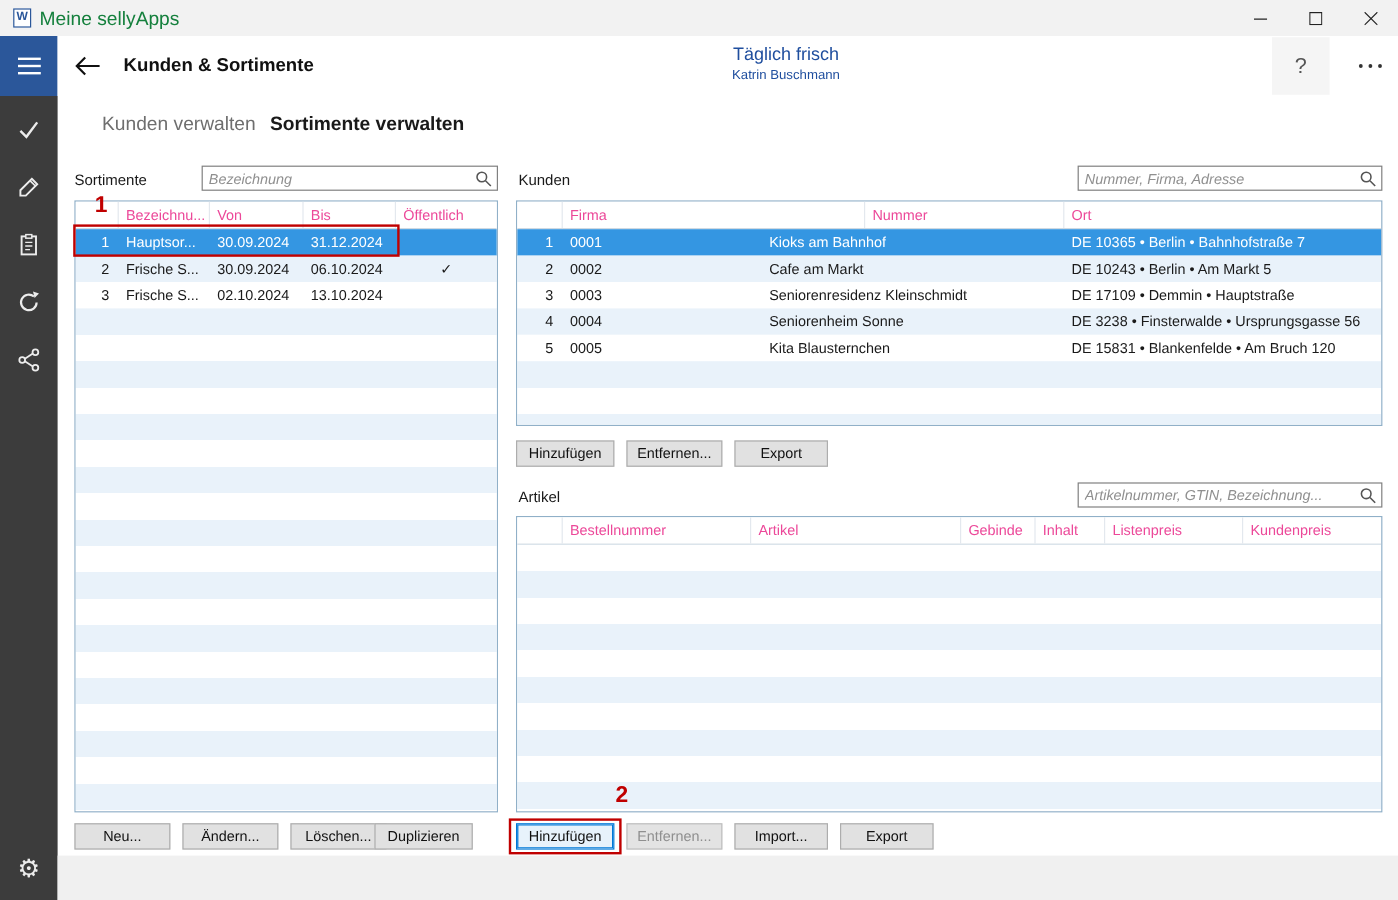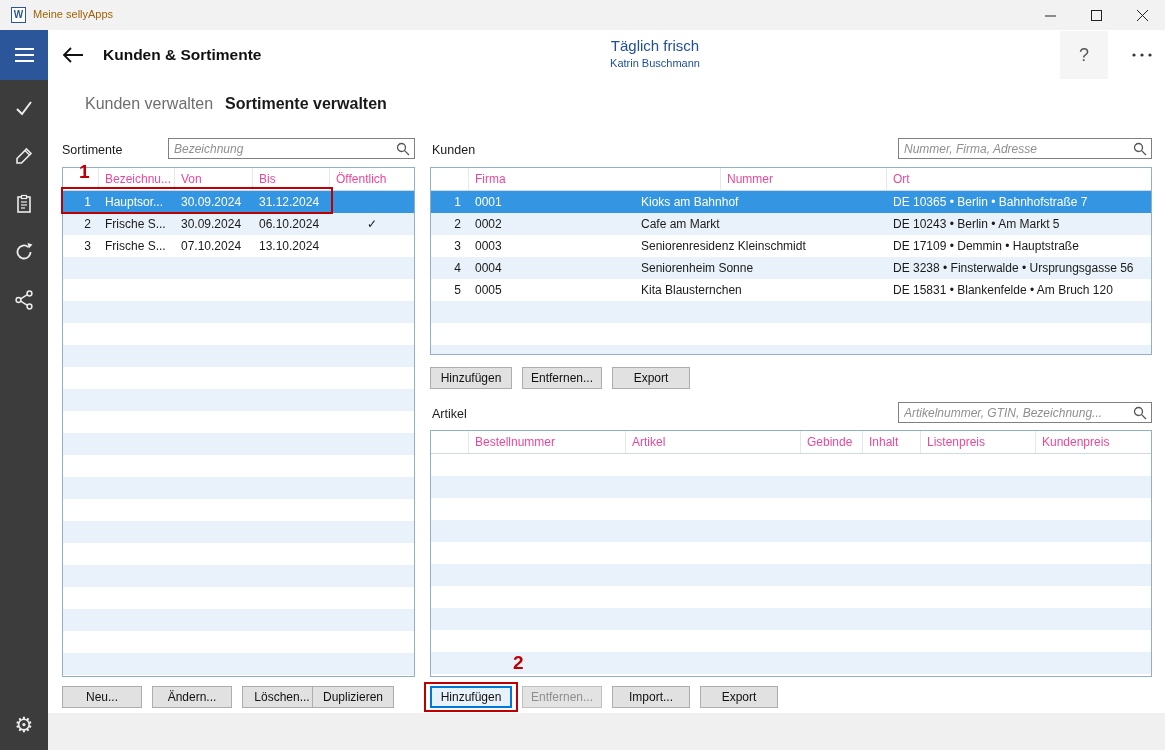--- a/index.html
+++ b/index.html
@@ -4,21 +4,21 @@
 <style>
   * { margin:0; padding:0; box-sizing:border-box; }
   html,body { width:1165px; height:750px; }
   body {
     position:relative; background:#ffffff; overflow:hidden;
     font-family:"Liberation Sans", sans-serif; color:#1a1a1a;
   }
 
   
   .titlebar { position:absolute; left:0; top:0; width:1165px; height:30px; background:#f2f2f2; }
-  .titlebar .apptitle { position:absolute; left:33px; top:8px; font-size:11px; color:#a16207; }
+  .titlebar .apptitle { position:absolute; left:33px; top:8px; font-size:16px; color:#15803d; }
   .appicon { position:absolute; left:11px; top:7px; width:15px; height:16px; border:1px solid #2b579a;
              background:#fff; color:#2b579a; font-size:10px; font-weight:bold; text-align:center; line-height:14px; }
   .winbtn { position:absolute; top:0; width:46px; height:30px; display:flex; align-items:center; justify-content:center; background:transparent; border:none; cursor:default; }
 
   
   .header { position:absolute; left:48px; top:30px; width:1117px; height:50px; background:#ffffff; }
   .hamburger { position:absolute; left:0; top:30px; width:48px; height:50px; background:#2b579a; border:none;
                display:flex; flex-direction:column; align-items:center; justify-content:center; gap:4px; }
   .hamburger .bar { width:19px; height:2px; background:#ffffff; }
   .backbtn { position:absolute; left:60px; top:43px; width:26px; height:24px; background:transparent; border:none; display:flex; align-items:center; justify-content:center; }
@@ -200,21 +200,21 @@
   <div class="tr even">
     <div class="td nr" style="width:36px">2</div>
     <div class="td" style="width:76px">Frische S...</div>
     <div class="td" style="width:78px">30.09.2024</div>
     <div class="td" style="width:77px">06.10.2024</div>
     <div class="td center" style="width:84px">✓</div>
   </div>
   <div class="tr">
     <div class="td nr" style="width:36px">3</div>
     <div class="td" style="width:76px">Frische S...</div>
-    <div class="td" style="width:78px">07.10.2024</div>
+    <div class="td" style="width:78px">02.10.2024</div>
     <div class="td" style="width:77px">13.10.2024</div>
     <div class="td center" style="width:84px"></div>
   </div>
   <div class="filler-tint" style="height:419px"></div>
 </div>
 
 <button class="btn" style="left:62px;  top:686px; width:80px">Neu...</button>
 <button class="btn" style="left:152px; top:686px; width:80px">Ändern...</button>
 <button class="btn" style="left:242px; top:686px; width:80px">Löschen...</button>
 <button class="btn" style="left:312px; top:686px; width:82px">Duplizieren</button>

